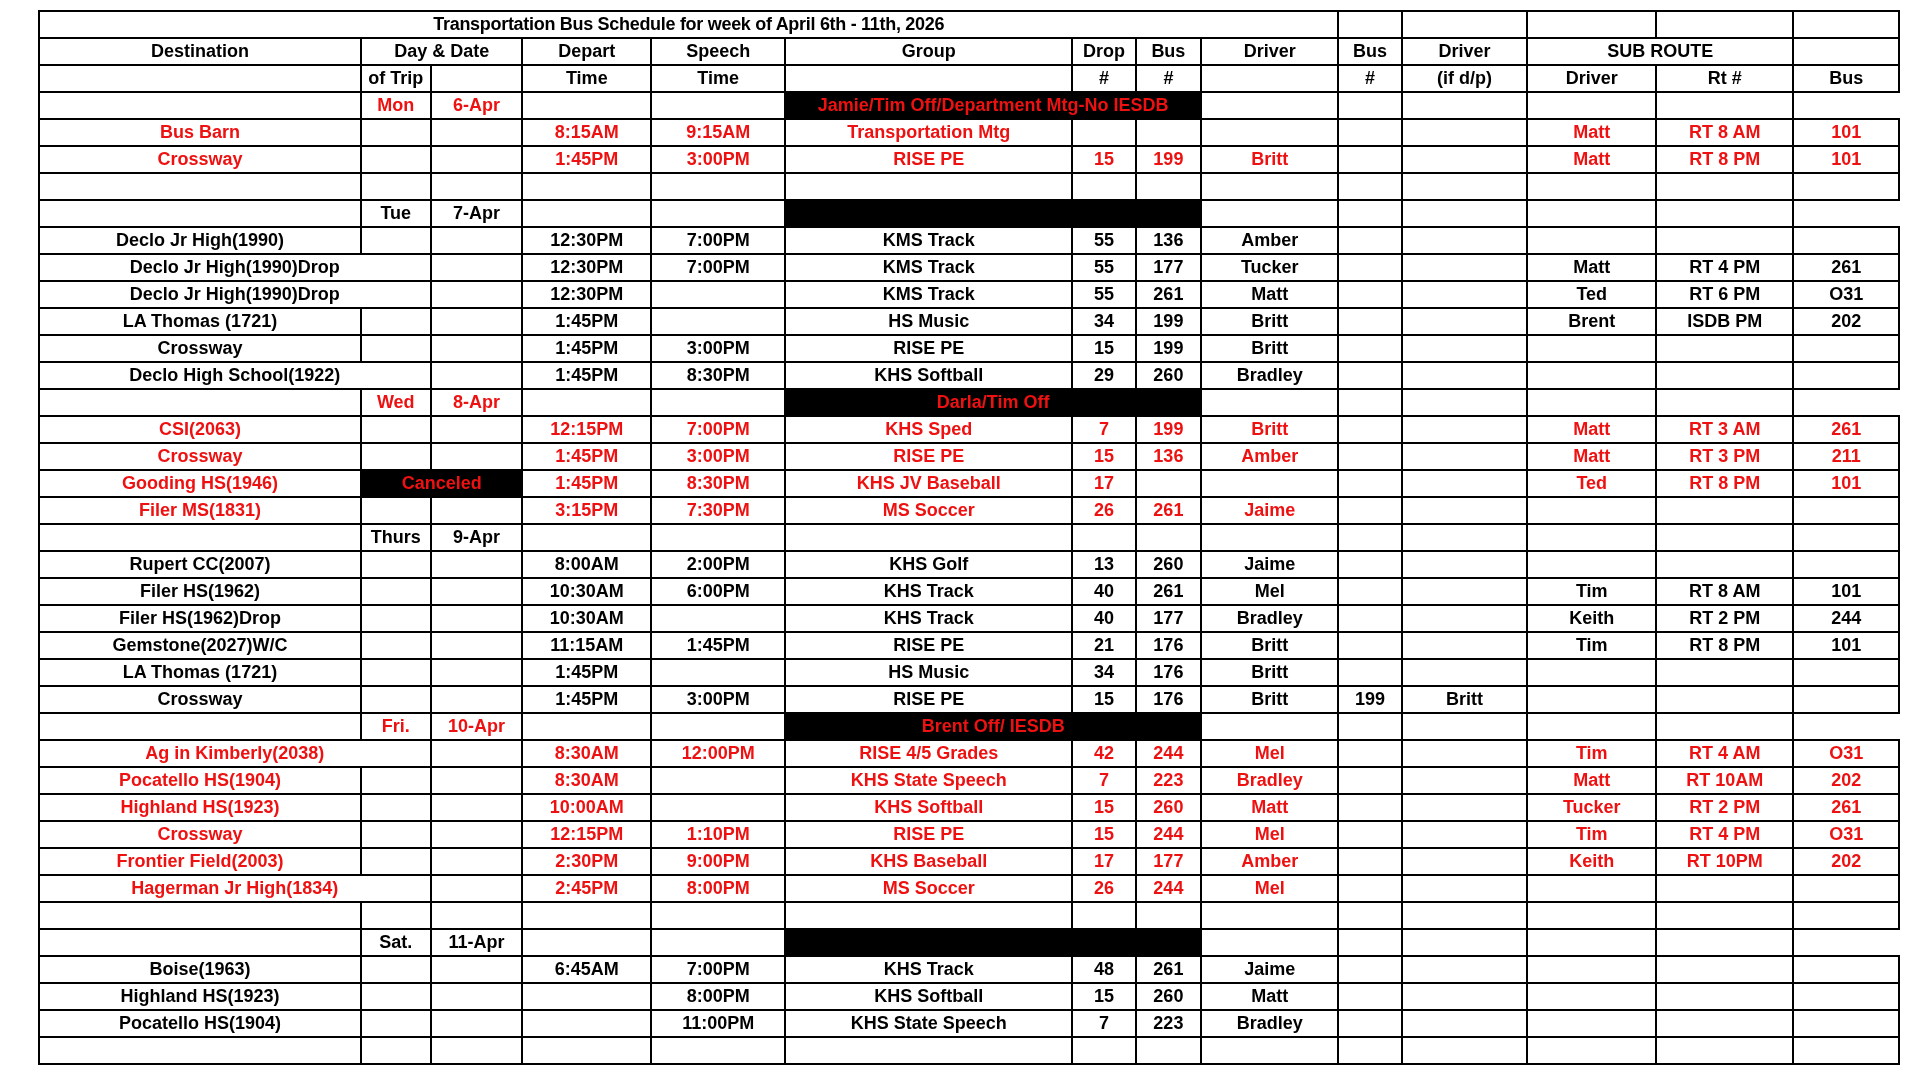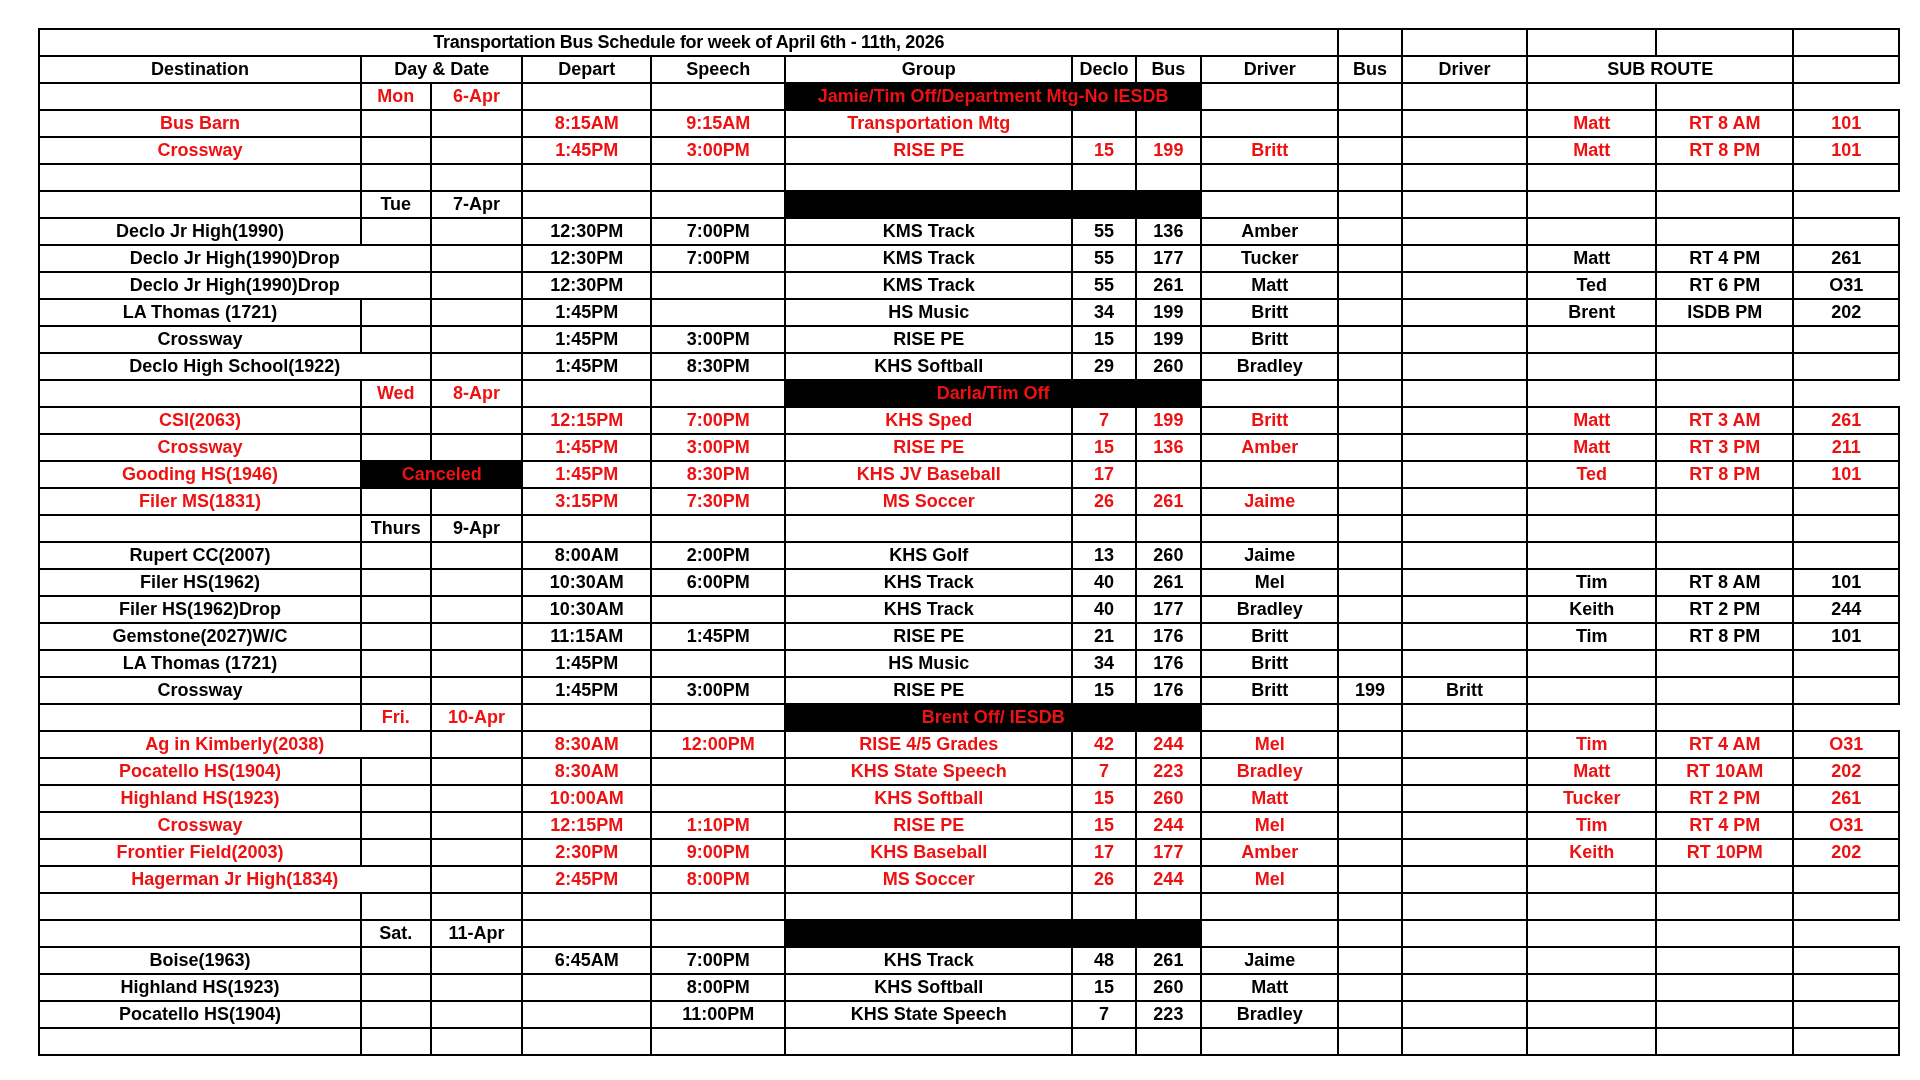--- a/index.html
+++ b/index.html
@@ -11,21 +11,21 @@
     overflow: hidden;
   }
   body {
     font-family: "Liberation Sans", sans-serif;
   }
   #sheet {
     position: relative;
     width: 1920px;
     height: 1080px;
     box-sizing: border-box;
-    padding: 28px 22px 0 38px;
+    padding: 10px 22px 0 38px;
   }
   table.schedule {
     border-collapse: collapse;
     table-layout: fixed;
     width: 1862px;
     background: #ffffff;
   }
   table.schedule td {
     border: 2px solid #000000;
     height: 25px;
@@ -122,28 +122,44 @@
         <td></td>
         <td></td>
         <td></td>
       </tr>
       <tr>
         <td class="hdr">Destination</td>
         <td class="hdr hdr-left" colspan="2">Day &amp; Date</td>
         <td class="hdr">Depart</td>
         <td class="hdr">Speech</td>
         <td class="hdr">Group</td>
-        <td class="hdr">Declo</td>
+        <td class="hdr">Drop</td>
         <td class="hdr">Bus</td>
         <td class="hdr">Driver</td>
         <td class="hdr hdr-left">Bus</td>
         <td class="hdr hdr-left">Driver</td>
         <td class="hdr hdr-left" colspan="2">SUB ROUTE</td>
         <td class="hdr"></td>
       </tr>
+      <tr>
+        <td class="hdr"></td>
+        <td class="hdr hdr-left">of Trip</td>
+        <td class="hdr"></td>
+        <td class="hdr">Time</td>
+        <td class="hdr">Time</td>
+        <td class="hdr"></td>
+        <td class="hdr">#</td>
+        <td class="hdr">#</td>
+        <td class="hdr"></td>
+        <td class="hdr">#</td>
+        <td class="hdr">(if d/p)</td>
+        <td class="hdr">Driver</td>
+        <td class="hdr">Rt #</td>
+        <td class="hdr">Bus</td>
+      </tr>
     <tr class="red">
           <td class="left" colspan="1"></td>
           <td>Mon</td>
           <td>6-Apr</td>
           <td></td>
           <td></td>
           <td class="banner" colspan="3">Jamie/Tim Off/Department Mtg-No IESDB</td>
           <td></td>
           <td></td>
           <td></td>

